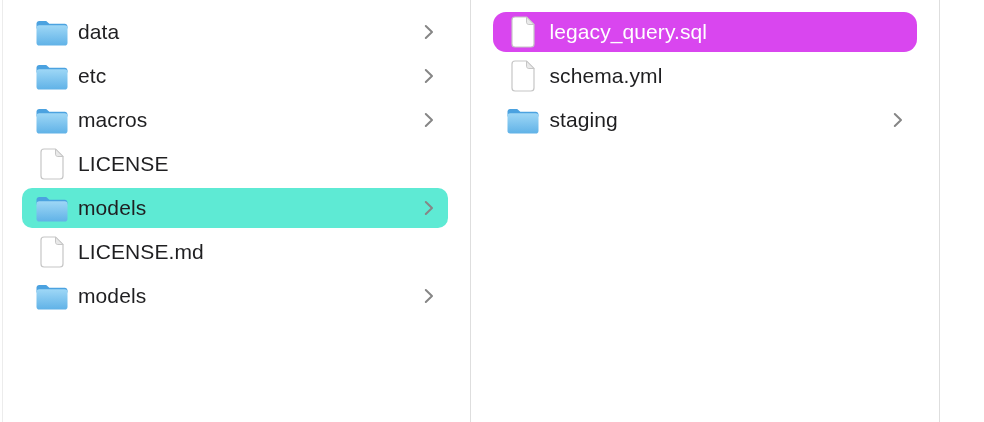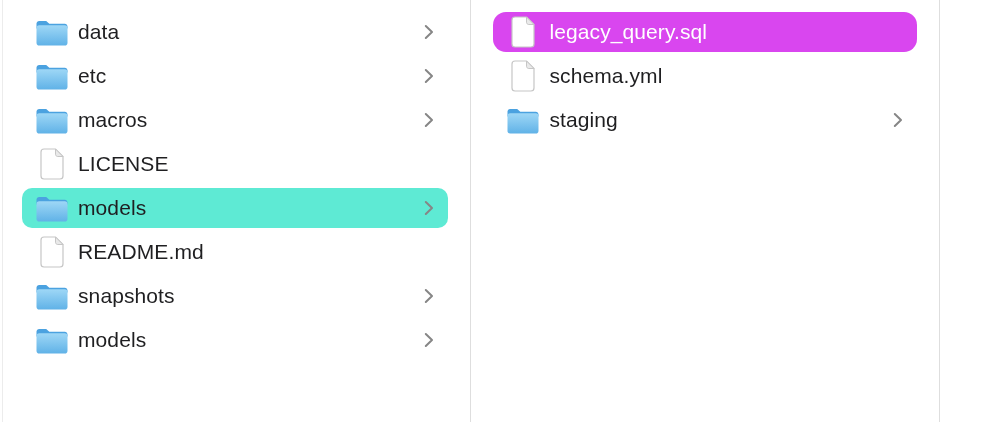--- a/index.html
+++ b/index.html
@@ -168,44 +168,22 @@
     </span>
   </div>
       <div class="row" data-type="file" data-chevron="false">
     <span class="icon">
 
       <svg class="file-svg" width="26" height="32" viewBox="0 0 26 32">
         <path d="M2 4 C2 2.3 3.3 1 5 1 H16.5 L24 8.5 V28 C24 29.7 22.7 31 21 31 H5 C3.3 31 2 29.7 2 28 Z" fill="#ffffff" stroke="#c6c6c6" stroke-width="1.2"></path>
         <path d="M16.5 1 V6.3 C16.5 7.5 17.5 8.5 18.7 8.5 H24 Z" fill="#e9e9e9" stroke="#c6c6c6" stroke-width="1"></path>
       </svg>
     </span>
-    <span class="label">README.md</span>
-
-  </div>
-      <div class="row" data-type="folder" data-chevron="true">
-    <span class="icon">
-
-      <svg class="folder-svg" width="32" height="27" viewBox="0 0 32 27">
-        <defs>
-          <linearGradient id="folderBody" x1="0" y1="0" x2="0" y2="1">
-            <stop offset="0" stop-color="#9ed7f6"></stop>
-            <stop offset="1" stop-color="#60b2e7"></stop>
-          </linearGradient>
-        </defs>
-        <path d="M0.5 8 V4.6 C0.5 3.1 1.7 1.9 3.2 1.9 H10.2 L13.3 4.8 H28.8 C30.3 4.8 31.5 6 31.5 7.5 V9.5 H0.5 Z" fill="#4ba2e0"></path>
-        <rect x="0.5" y="6.3" width="31" height="20.2" rx="2.8" fill="url(#folderBody)"></rect>
-      </svg>
-
-    </span>
-    <span class="label">snapshots</span>
-    <span class="chevron">
-      <svg width="10" height="16" viewBox="0 0 10 16">
-        <path d="M1.8 2 L8 8 L1.8 14" fill="none" stroke="#868686" stroke-width="2" stroke-linecap="round" stroke-linejoin="round"></path>
-      </svg>
-    </span>
+    <span class="label">LICENSE.md</span>
+
   </div>
       <div class="row" data-type="folder" data-chevron="true">
     <span class="icon">
 
       <svg class="folder-svg" width="32" height="27" viewBox="0 0 32 27">
         <defs>
           <linearGradient id="folderBody" x1="0" y1="0" x2="0" y2="1">
             <stop offset="0" stop-color="#9ed7f6"></stop>
             <stop offset="1" stop-color="#60b2e7"></stop>
           </linearGradient>

